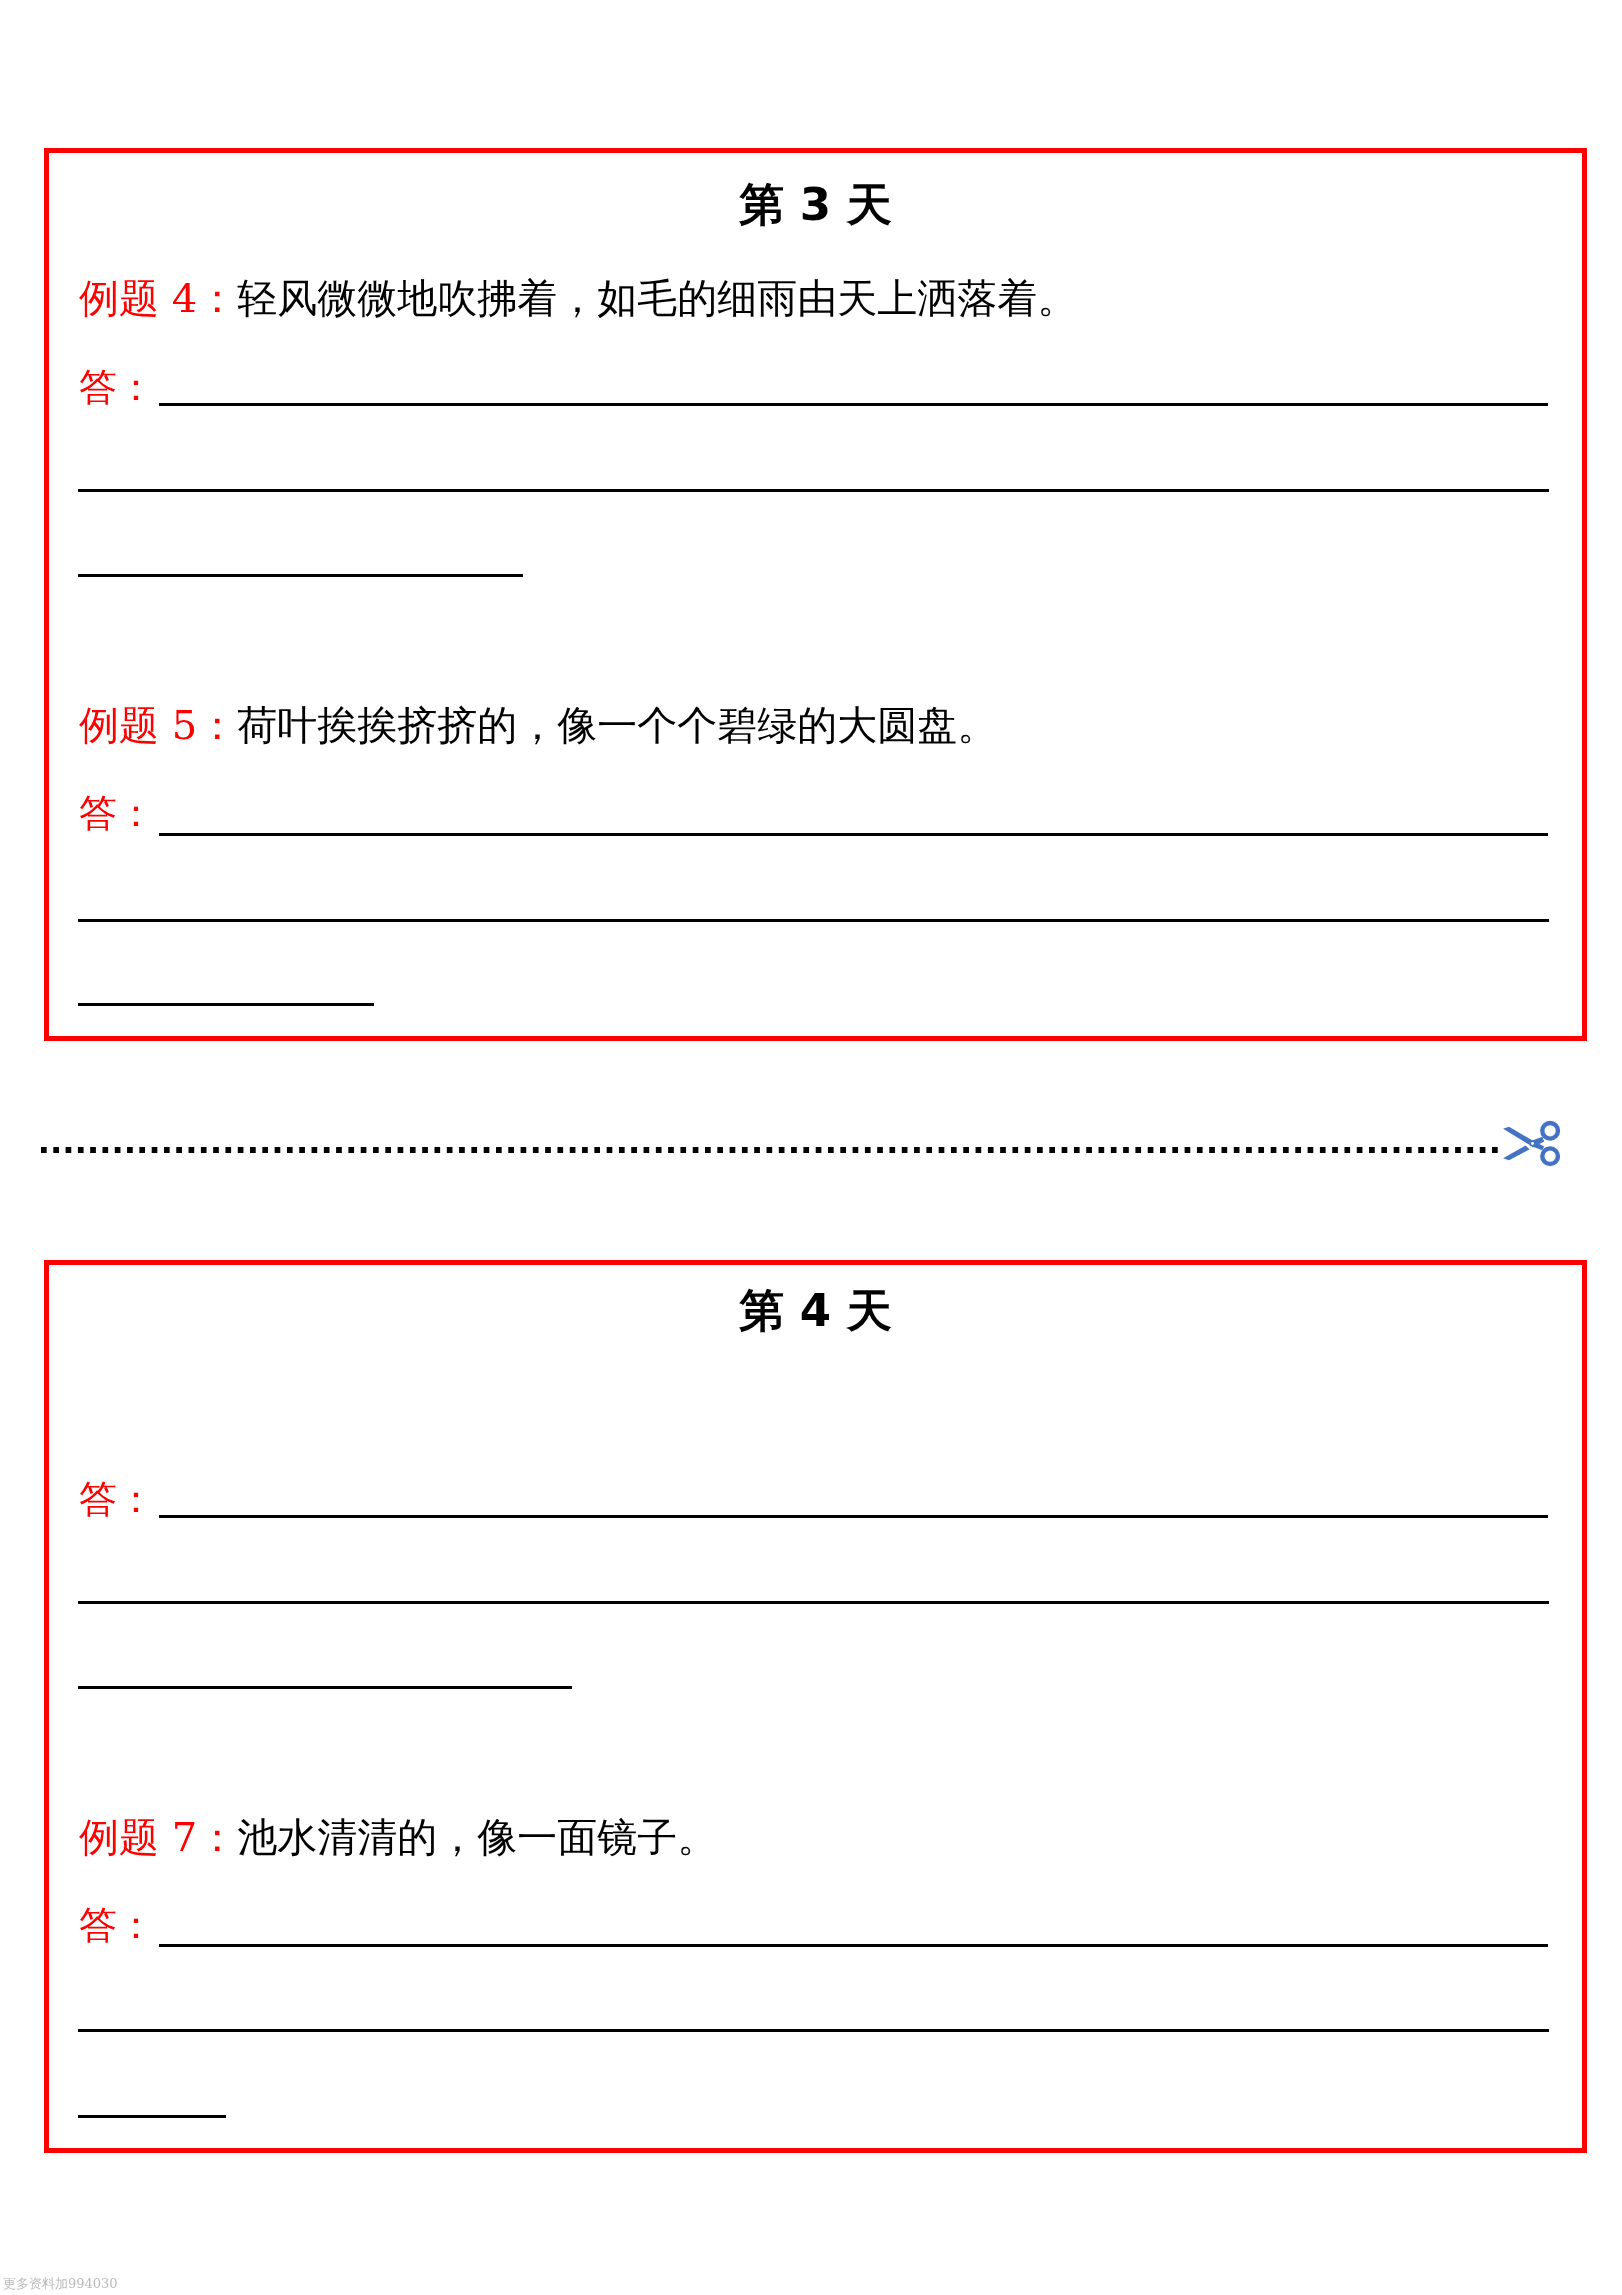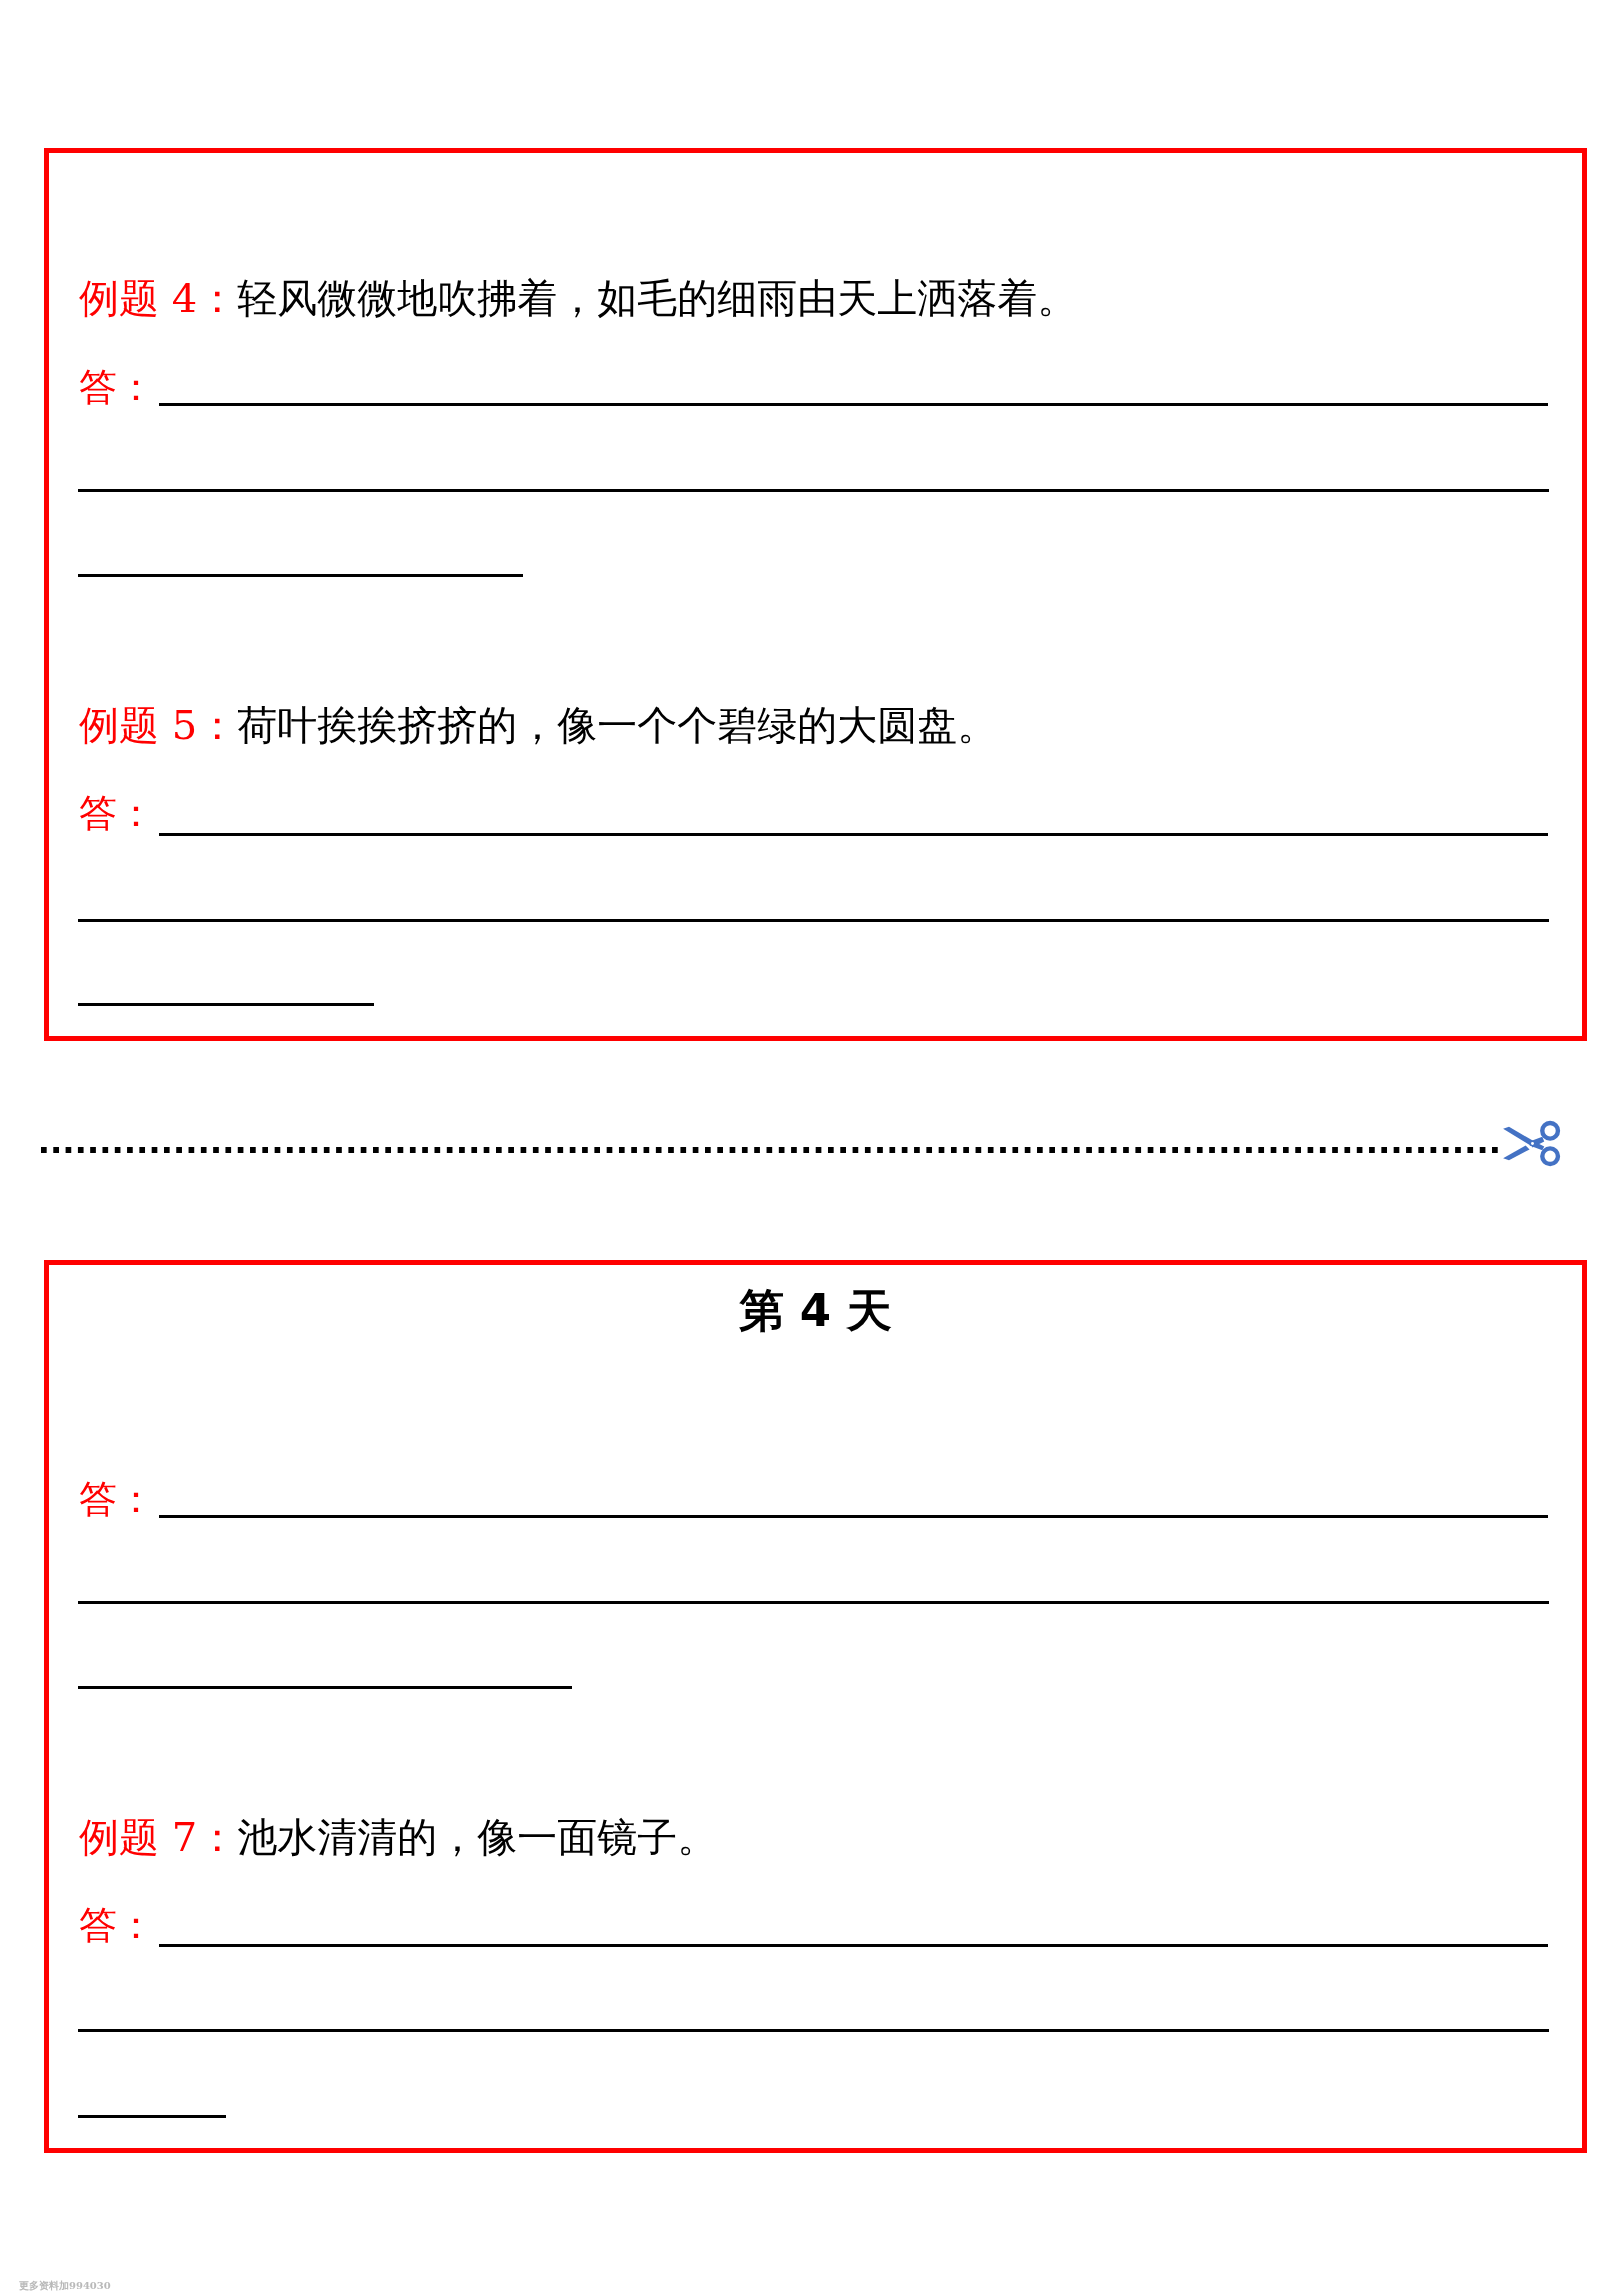--- a/index.html
+++ b/index.html
@@ -12,26 +12,27 @@
            font-weight:bold; font-size:45px; color:#000; line-height:1; }
   .q { position:absolute; left:30px; font-size:40px; line-height:1; white-space:nowrap; color:#000; }
   .q .lbl { color:#ff0000; }
   .ans { position:absolute; left:30px; font-size:38px; line-height:1; color:#ff0000; }
   .line { position:absolute; height:2.5px; background:#000; }
   .cut { position:absolute; left:41px; top:1147px; width:1463px; height:5.9px;
          background-image:radial-gradient(circle, transparent 0, transparent 0),
            linear-gradient(to right, #000 0 5.9px, transparent 5.9px 12.3px);
          background-size:12.3px 5.9px; background-repeat:repeat-x; }
   .scissors { position:absolute; left:1502px; top:1120px; width:60px; height:47px; }
-  .wm { position:absolute; left:19px; bottom:2px; font-size:10px; color:#b9b9b9;font-weight:bold; }
+  .wm { position:absolute; left:3px; bottom:2px; font-size:13px; color:#b9b9b9; }
 </style>
 </head>
 <body>
 
 <div class="card c1">
+  <div class="title" style="top:29.4px;">第 3 天</div>
 
   <div class="q" style="top:125px;">
     <span class="lbl">例题 4：</span><span>轻风微微地吹拂着，如毛的细雨由天上洒落着。</span>
   </div>
   <div class="ans" style="top:215px;">答：</div>
   <div class="line" style="top:250px; left:110px; width:1389px;"></div>
   <div class="line" style="top:336px; left:28.5px; width:1471px;"></div>
   <div class="line" style="top:421px; left:28.5px; width:445px;"></div>
 
   <div class="q" style="top:552px;">

